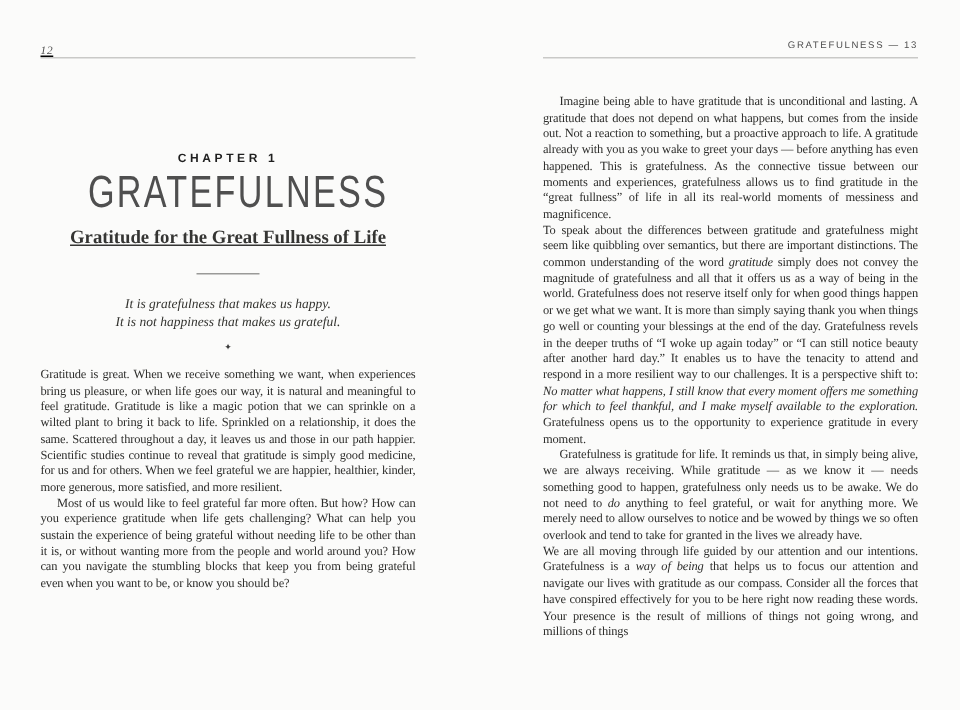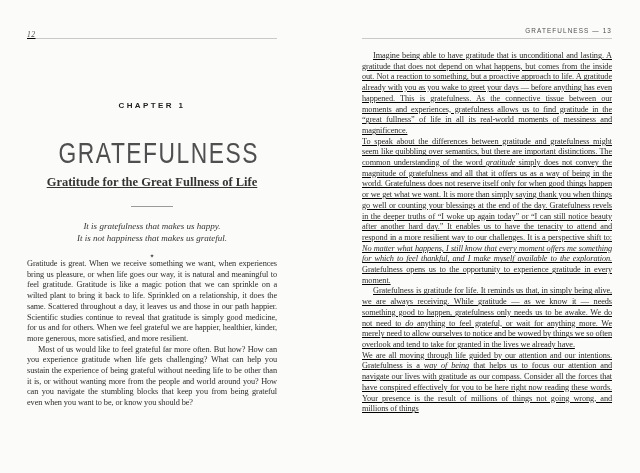--- a/index.html
+++ b/index.html
@@ -27,21 +27,21 @@
     white-space: nowrap;
   }
   .head-rule { border: 0; border-top: 1px solid #c9c9c7; margin: 0; }
 
   
   .chapter-label {
     margin-top: 62px; text-align: center;
     font: bold 8px "Liberation Sans", sans-serif;
     letter-spacing: 2.4px; color: #1f1f1f;
   }
-  .chapter-title-wrap { margin-top: 28px; text-align: left; }
+  .chapter-title-wrap { margin-top: 4px; text-align: left; }
   .chapter-title {
     display: inline-block;
     font: 300 30px/1 "Liberation Sans", sans-serif;
     letter-spacing: 2px; color: #4f4f4f;
     transform: scaleX(0.76); transform-origin: center;
     white-space: nowrap;
   }
   .chapter-subtitle {
     margin-top: 7px; text-align: center;
     font: bold 12.5px "Liberation Serif", serif;
@@ -62,22 +62,22 @@
     font: 8px "Liberation Serif", serif;
     font-variant: small-caps; letter-spacing: 0.6px;
     color: #33332f;
   }
   .ornament {
     margin-top: 9px; text-align: center;
     font-size: 6px; color: #3b3b3b; line-height: 6px;
   }
 
   
-  .body-block { }
-  .page-right .body-block { margin-top: 12px; text-decoration: underline; }
+  .body-block { margin-top: 10px; }
+  .page-right .body-block { margin-top: 24px; }
   .body-para {
     margin: 0;
     font: 8.3px/10.7px "Liberation Serif", serif;
     letter-spacing: -0.1px;
     text-align: justify;
     color: #2d2d2b;
   }
   .body-para.indent { text-indent: 11px; }
   .body-para em { font-style: italic; }
   .section-heading {

